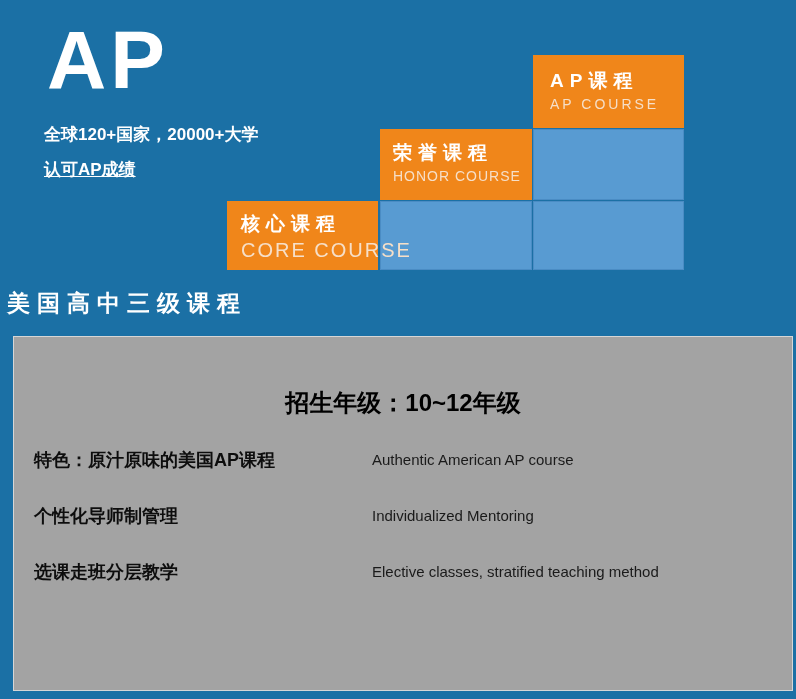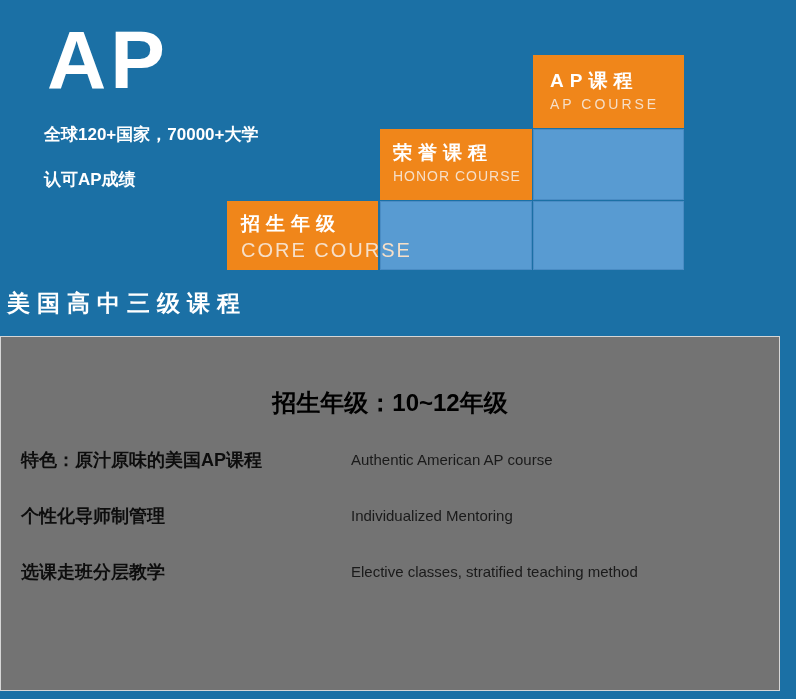--- a/index.html
+++ b/index.html
@@ -39,21 +39,21 @@
   #tagline {
     position: absolute;
     left: 44px;
     top: 126px;
     width: 330px;
     color: #ffffff;
     font-size: 17px;
     font-weight: bold;
     line-height: 1;
   }
-  #tagline .line2 { margin-top: 28px; display: block; }
+  #tagline .line2 { margin-top: 18px; display: block; text-decoration: underline; }
 
   
   .tile {
     position: absolute;
     box-sizing: border-box;
   }
   .tile.orange { background: #f0861a; }
   .tile.lightblue { background: #589bd2; border: 1px solid #4a8cc4; }
 
   .tile-cn {
@@ -103,25 +103,25 @@
     color: #ffffff;
     font-size: 23px;
     font-weight: bold;
     letter-spacing: 7px;
     text-indent: 7px;
   }
 
   
   #panel {
     position: absolute;
-    left: 0;
+    left: 13px;
     top: 336px;
     width: 780px;
     height: 355px;
-    background: #737373;
+    background: #a3a3a3;
     box-sizing: border-box;
     border: 1px solid #d6d6d6;
   }
 
   #panel-title {
     position: absolute;
     left: 0;
     top: 50px;
     width: 100%;
     text-align: center;
@@ -153,55 +153,56 @@
     color: #0d0d0d;
     line-height: 1.25;
   }
   .feature-en {
     flex: 1 1 auto;
     padding-right: 14px;
     box-sizing: border-box;
     font-size: 15px;
     color: #1a1a1a;
     line-height: 1.45;
+    margin-left: 8px;
   }
   .feature-en.justified {
     letter-spacing: 1.05px;
   }
 </style>
 </head>
 <body>
 
 <div id="page">
 
   <div id="hero">
 
     <div id="ap-logo">AP</div>
 
     <div id="tagline">
-      <span class="line1">全球120+国家，70000+大学</span>
+      <span class="line1">全球120+国家，20000+大学</span>
       <span class="line2">认可AP成绩</span>
     </div>
 
     <div class="tile lightblue" id="fill-r2c2"></div>
     <div class="tile lightblue" id="fill-r3c2"></div>
     <div class="tile lightblue" id="fill-r3c3"></div>
 
     <div class="tile orange" id="tile-honor">
       <span class="tile-cn">荣誉课程</span>
       <span class="tile-en">HONOR COURSE</span>
     </div>
 
     <div class="tile orange" id="tile-ap">
       <span class="tile-cn">AP课程</span>
       <span class="tile-en">AP COURSE</span>
     </div>
 
     <div class="tile orange" id="tile-core">
-      <span class="tile-cn">招生年级</span>
+      <span class="tile-cn">核心课程</span>
       <span class="tile-en">CORE COURSE</span>
     </div>
 
     <div id="banner-caption">美国高中三级课程</div>
   </div>
 
   <div id="panel">
 
     <div id="panel-title">招生年级：10~12年级</div>
 

